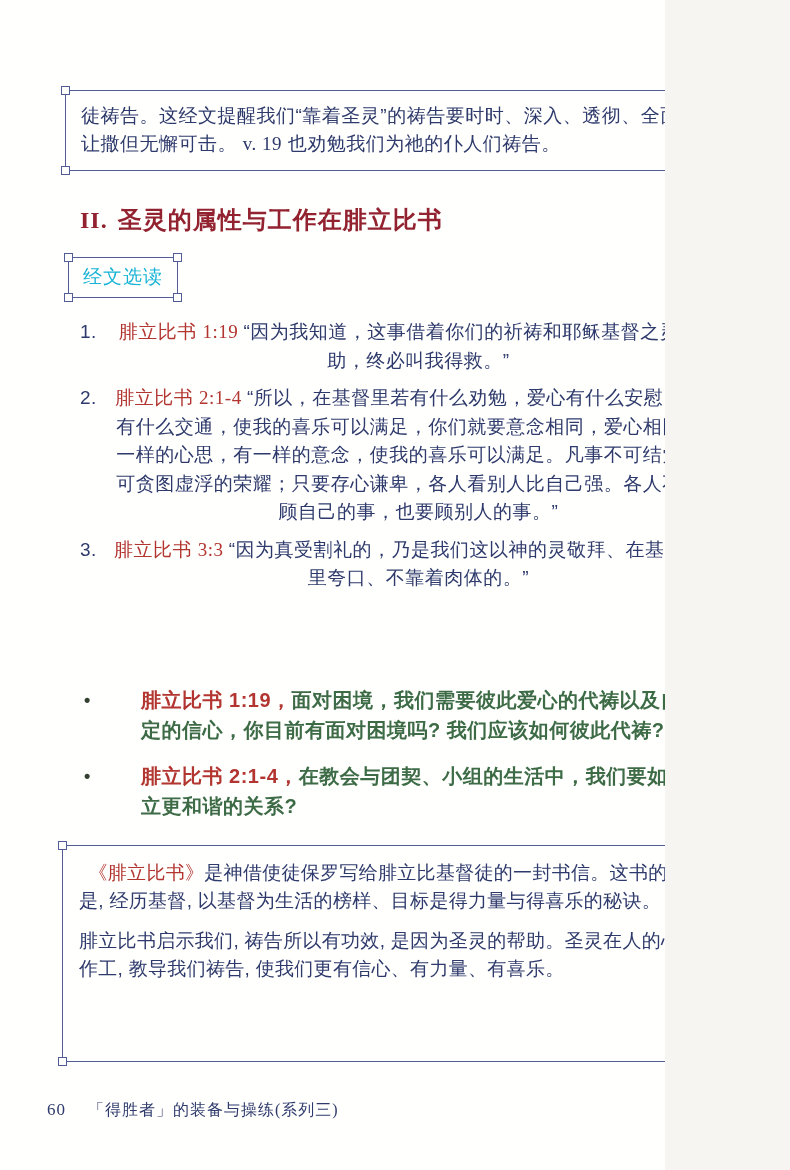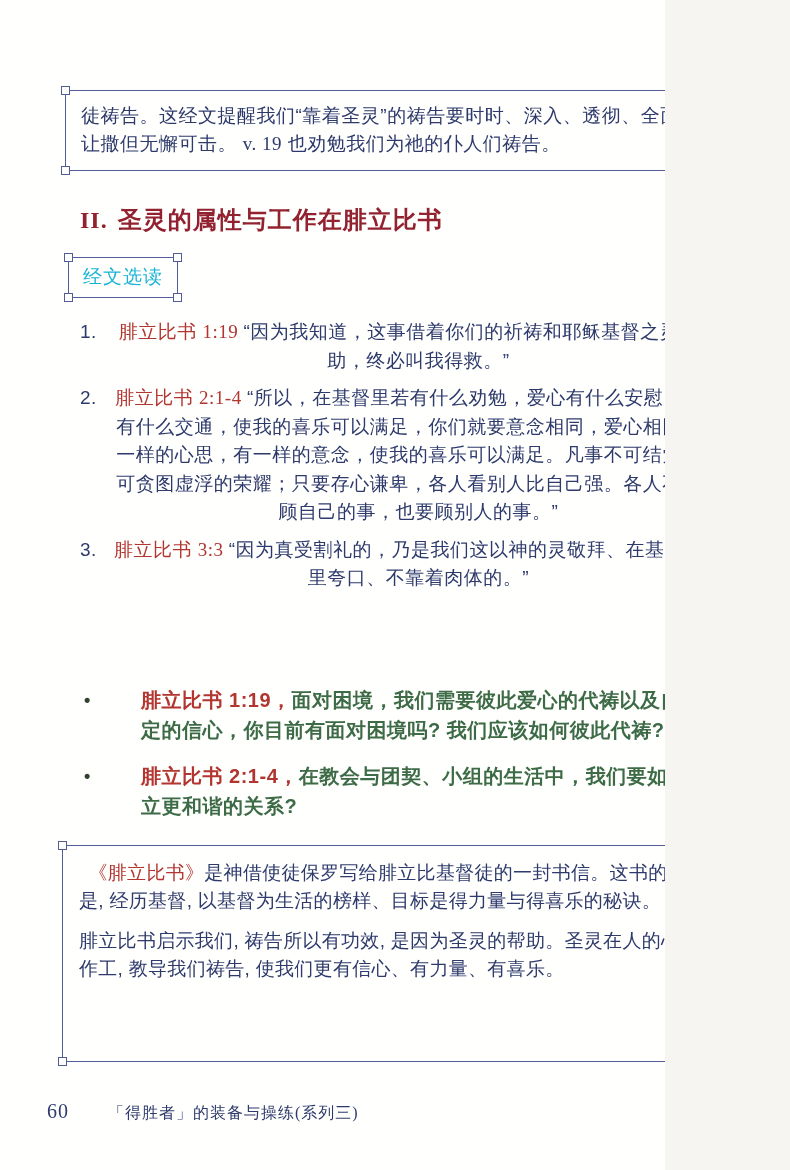--- a/index.html
+++ b/index.html
@@ -69,21 +69,21 @@
   .bottom-box p{margin:0 0 12px;}
   .bottom-box p:last-child{margin-bottom:0;}
   .p-indent{text-indent:0.5em;}
   .lead-red{color:#b23530;}
 
   .footer{
     position:absolute;left:47px;top:1100px;
     font-family:"Liberation Serif","DejaVu Serif",serif;
     font-size:16px;color:#2e3a6b;letter-spacing:1px;
   }
-  .footer .pnum{font-size:20px;margin-right:39px;}
+  .footer .pnum{font-size:17px;margin-right:22px;}
 </style>
 </head>
 <body>
 
 <div class="page">
 
   <div class="fancy top-box">
     <i class="c tl"></i>
     <i class="c tr"></i>
     <i class="c bl"></i>

